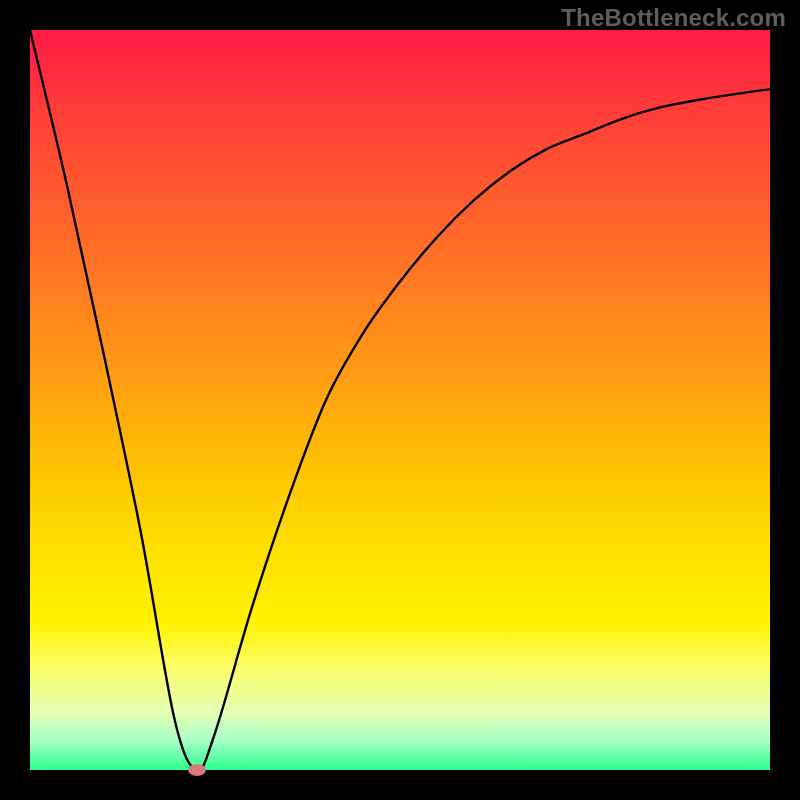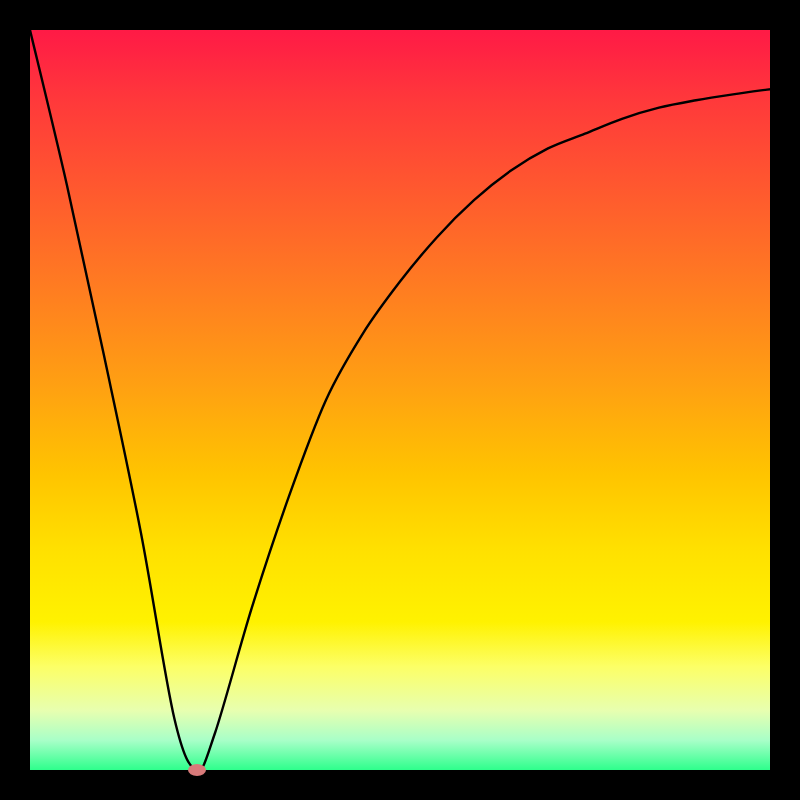--- a/index.html
+++ b/index.html
@@ -62,20 +62,21 @@
     height: 12px;
     background: #d87a7a;
     border-radius: 50%;
     transform: translate(-50%, -50%);
   }
 </style>
 </head>
 <body>
 
 <div class="frame">
+  <div class="watermark">TheBottleneck.com</div>
 
   <div class="plot-area">
     <svg class="curve" viewBox="0 0 740 740" preserveAspectRatio="none">
       <path id="curve-path" fill="none" stroke="#000" stroke-width="2.4" stroke-linejoin="round" d="M 0 0 C 6.166666666666667 25.899999999999995, 24.666666666666664 101.13333333333333, 37 155.39999999999998 C 49.333333333333336 209.66666666666663, 61.666666666666664 267.6333333333333, 74 325.59999999999997 C 86.33333333333333 383.5666666666666, 99.28333333333333 442.76666666666665, 111 503.2 C 122.71666666666667 563.6333333333333, 135.05 648.7333333333333, 144.3 688.2 C 153.55 727.6666666666667, 159.71666666666667 737.5333333333333, 166.5 740 C 173.28333333333333 742.4666666666667, 175.75 730.1333333333333, 185 703 C 194.25 675.8666666666667, 209.66666666666666 616.6666666666667, 222 577.2 C 234.33333333333334 537.7333333333333, 246.66666666666666 500.73333333333335, 259 466.2 C 271.3333333333333 431.66666666666663, 283.6666666666667 397.1333333333333, 296 370 C 308.3333333333333 342.8666666666667, 320.6666666666667 323.1333333333334, 333 303.40000000000003 C 345.3333333333333 283.6666666666667, 357.66666666666663 267.6333333333333, 370 251.59999999999997 C 382.33333333333337 235.56666666666663, 394.66666666666674 220.7666666666667, 407.00000000000006 207.20000000000005 C 419.33333333333337 193.63333333333338, 431.6666666666667 181.29999999999995, 444 170.19999999999993 C 456.3333333333333 159.0999999999999, 468.6666666666667 149.23333333333323, 481 140.5999999999999 C 493.3333333333333 131.96666666666658, 505.6666666666667 124.56666666666662, 518 118.39999999999998 C 530.3333333333334 112.23333333333333, 542.6666666666666 108.53333333333336, 555 103.60000000000002 C 567.3333333333334 98.66666666666669, 579.6666666666666 93.11666666666663, 592 88.79999999999995 C 604.3333333333334 84.48333333333328, 616.6666666666666 80.78333333333326, 629 77.69999999999993 C 641.3333333333334 74.6166666666666, 653.6666666666666 72.51999999999992, 666 70.29999999999995 C 678.3333333333334 68.07999999999998, 690.6666666666666 66.23000000000012, 703 64.38000000000011 C 715.3333333333334 62.53000000000011, 733.8333333333334 60.0633333333333, 740 59.19999999999993"></path>
     </svg>
     <div class="dot" id="min-dot" style="left: 166.5px; top: 740px; background: rgb(216, 122, 122);"></div>
   </div>
 </div>
 
 </body></html>

